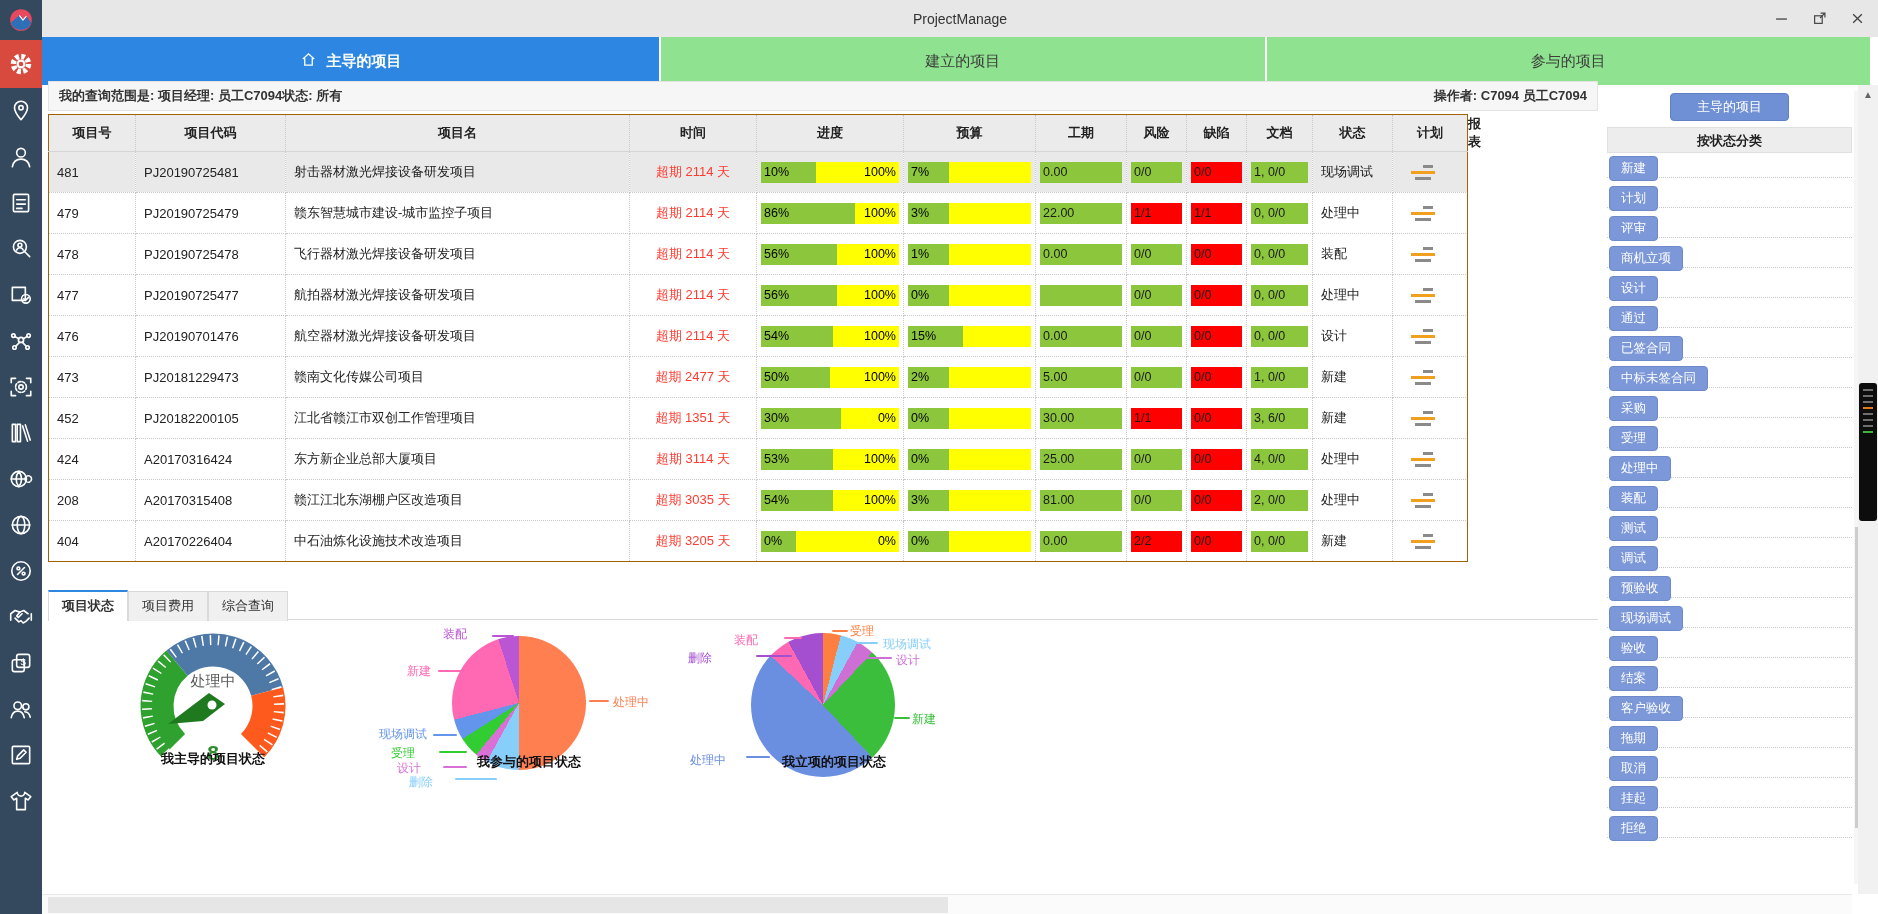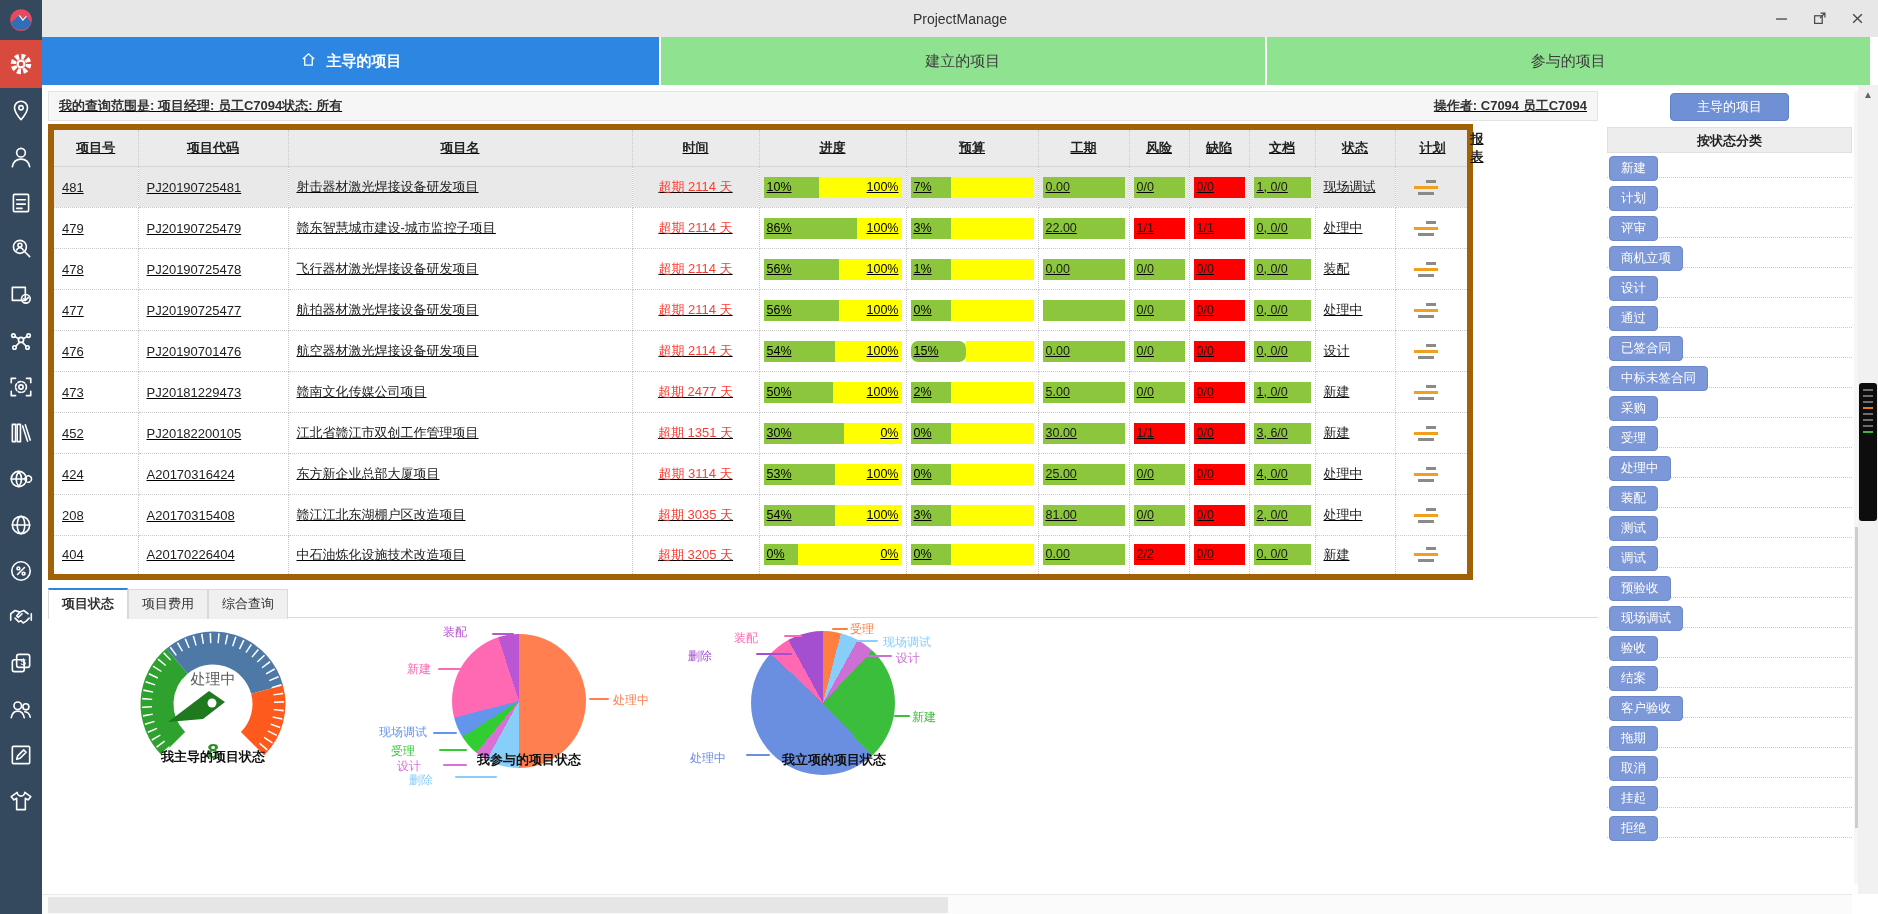--- a/index.html
+++ b/index.html
@@ -23,26 +23,26 @@
   .wc svg { width:13px; height:13px; }
 
   
   .tabsbar { position:absolute; left:42px; top:37px; right:8px; height:48px; display:flex; }
   .tab { display:flex; align-items:center; justify-content:center; font-size:15px; cursor:pointer; }
   .tab.blue { width:617px; background:#2D87E2; color:#fff; font-weight:bold; gap:10px; }
   .tab.green { flex:1; background:#8FE28F; color:#3c3c3c; border-left:2px solid #fff; }
   .tab .home-ic svg { width:17px; height:17px; }
 
   
-  .content { position:absolute; left:48px; top:91px; width:1550px; bottom:22px; background:#fff;text-decoration:underline; }
+  .content { position:absolute; left:48px; top:81px; width:1550px; bottom:22px; background:#fff; }
   .querybar { height:30px; background:#F6F6F6; border:1px solid #E3E3E3; display:flex; align-items:center;
               justify-content:space-between; padding:0 10px; font-size:13px; font-weight:bold; color:#333; }
 
   table.grid { width:1400px; table-layout:fixed; border-collapse:collapse; margin-top:3px;
-               border:6px solid #a16207; font-size:13px; color:#222; }
+               border:1px solid #a16207; font-size:13px; color:#222; }
   table.grid th { background:#EBEBEB; height:27px; font-size:13px; font-weight:bold;
                   border-right:1px dotted #C9C9C9; border-bottom:1px solid #D5D5D5; }
   table.grid td { height:41px; border-right:1px dotted #C9C9C9; border-bottom:1px dotted #C9C9C9;
                   vertical-align:middle; background:#fff; overflow:hidden; white-space:nowrap; }
   tr.sel td { background:#E9E9E9; }
   td.c-id, td.c-code, td.c-name, td.c-status { padding-left:8px; }
   td.c-time { text-align:center; color:#FF3B30; }
   .bar { display:flex; height:21px; margin:0 4px; }
   .seg { display:block; height:21px; line-height:21px; font-size:12.5px; color:#000000; overflow:hidden; }
   .seg.g { background:#8CC63C; padding-left:3px; }
@@ -55,21 +55,21 @@
   .plan-ic .p1 { width:10px; margin-left:12px; background:#8a8a8a; }
   .plan-ic .p2 { width:24px; background:#F0A01E; }
   .plan-ic .p3 { width:16px; margin-left:4px; background:#8a8a8a; }
   .grid-ic { width:22px; margin-left:10px; display:flex; flex-wrap:wrap; gap:2px; cursor:pointer; }
   .grid-ic b { width:5px; height:4px; background:#25415E; }
 
   .pagination { width:1550px; text-align:center; margin-top:9px; font-size:14px; }
   .pagination span { margin:0 4px; cursor:pointer; color:#333; }
   .pagination span.cur { color:#2B7BD6; font-weight:bold; }
 
-  .subtabs { margin-top:8px; border-bottom:1px solid #D9D9D9; height:30px; }
+  .subtabs { margin-top:28px; border-bottom:1px solid #D9D9D9; height:30px; }
   .stab { display:inline-block; padding:5px 13px 6px; font-size:13px; color:#333; background:#F0F0F0;
           border:1px solid #D9D9D9; border-bottom:none; cursor:pointer; }
   .stab.active { background:#fff; border-top:2px solid #2D87E2; font-weight:bold; position:relative; top:0px; }
 
   .charts { position:relative; height:205px; margin-top:6px; }
   .gauge-block { position:absolute; left:40px; top:0; width:250px; height:165px; }
   .gauge-caption { position:absolute; left:0; top:124px; width:250px; text-align:center;
                    font-size:13px; font-weight:bold; color:#111; }
   .pie-block { position:absolute; top:0; height:180px; }
   #pie1 { left:345px; width:335px; }
@@ -537,21 +537,21 @@
         <td class="c-name">航空器材激光焊接设备研发项目</td>
         <td class="c-time">超期 2114 天</td>
         <td class="c-prog">
           <div class="bar">
                 <span class="seg g" style="width: 52%;">54%</span>
                 <span class="seg y">100%</span>
               </div>
             </td>
         <td class="c-budget">
           <div class="bar">
-                <span class="seg g" style="width: 45%; border-radius: 7px;">15%</span>
+                <span class="seg g" style="width: 45%;">15%</span>
                 <span class="seg y"></span>
               </div>
             </td>
         <td class="c-dur">
               <div class="box g">0.00</div>
             </td>
         <td class="c-risk">
               <div class="box g">0/0</div>
             </td>
         <td class="c-defect">

